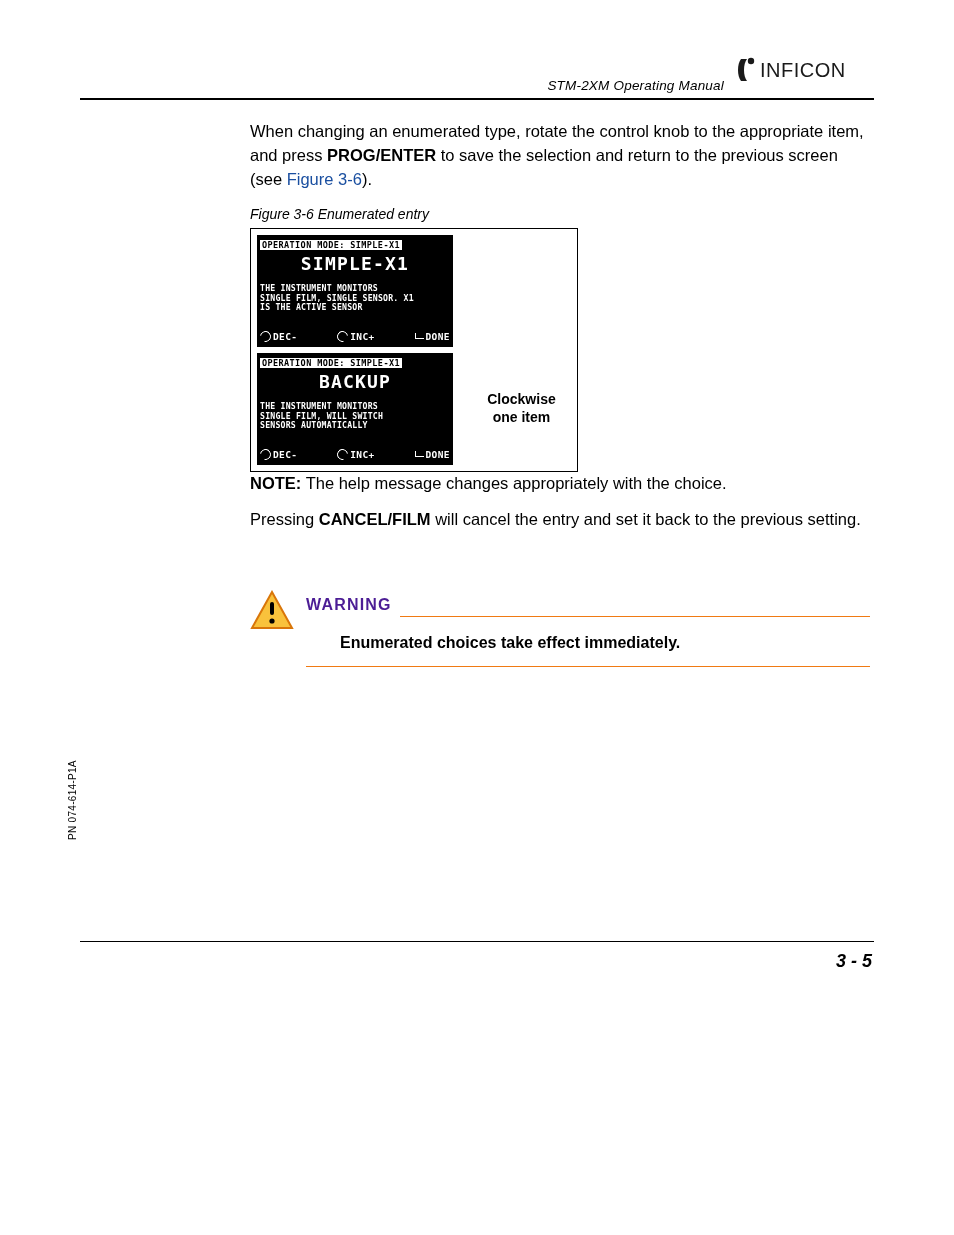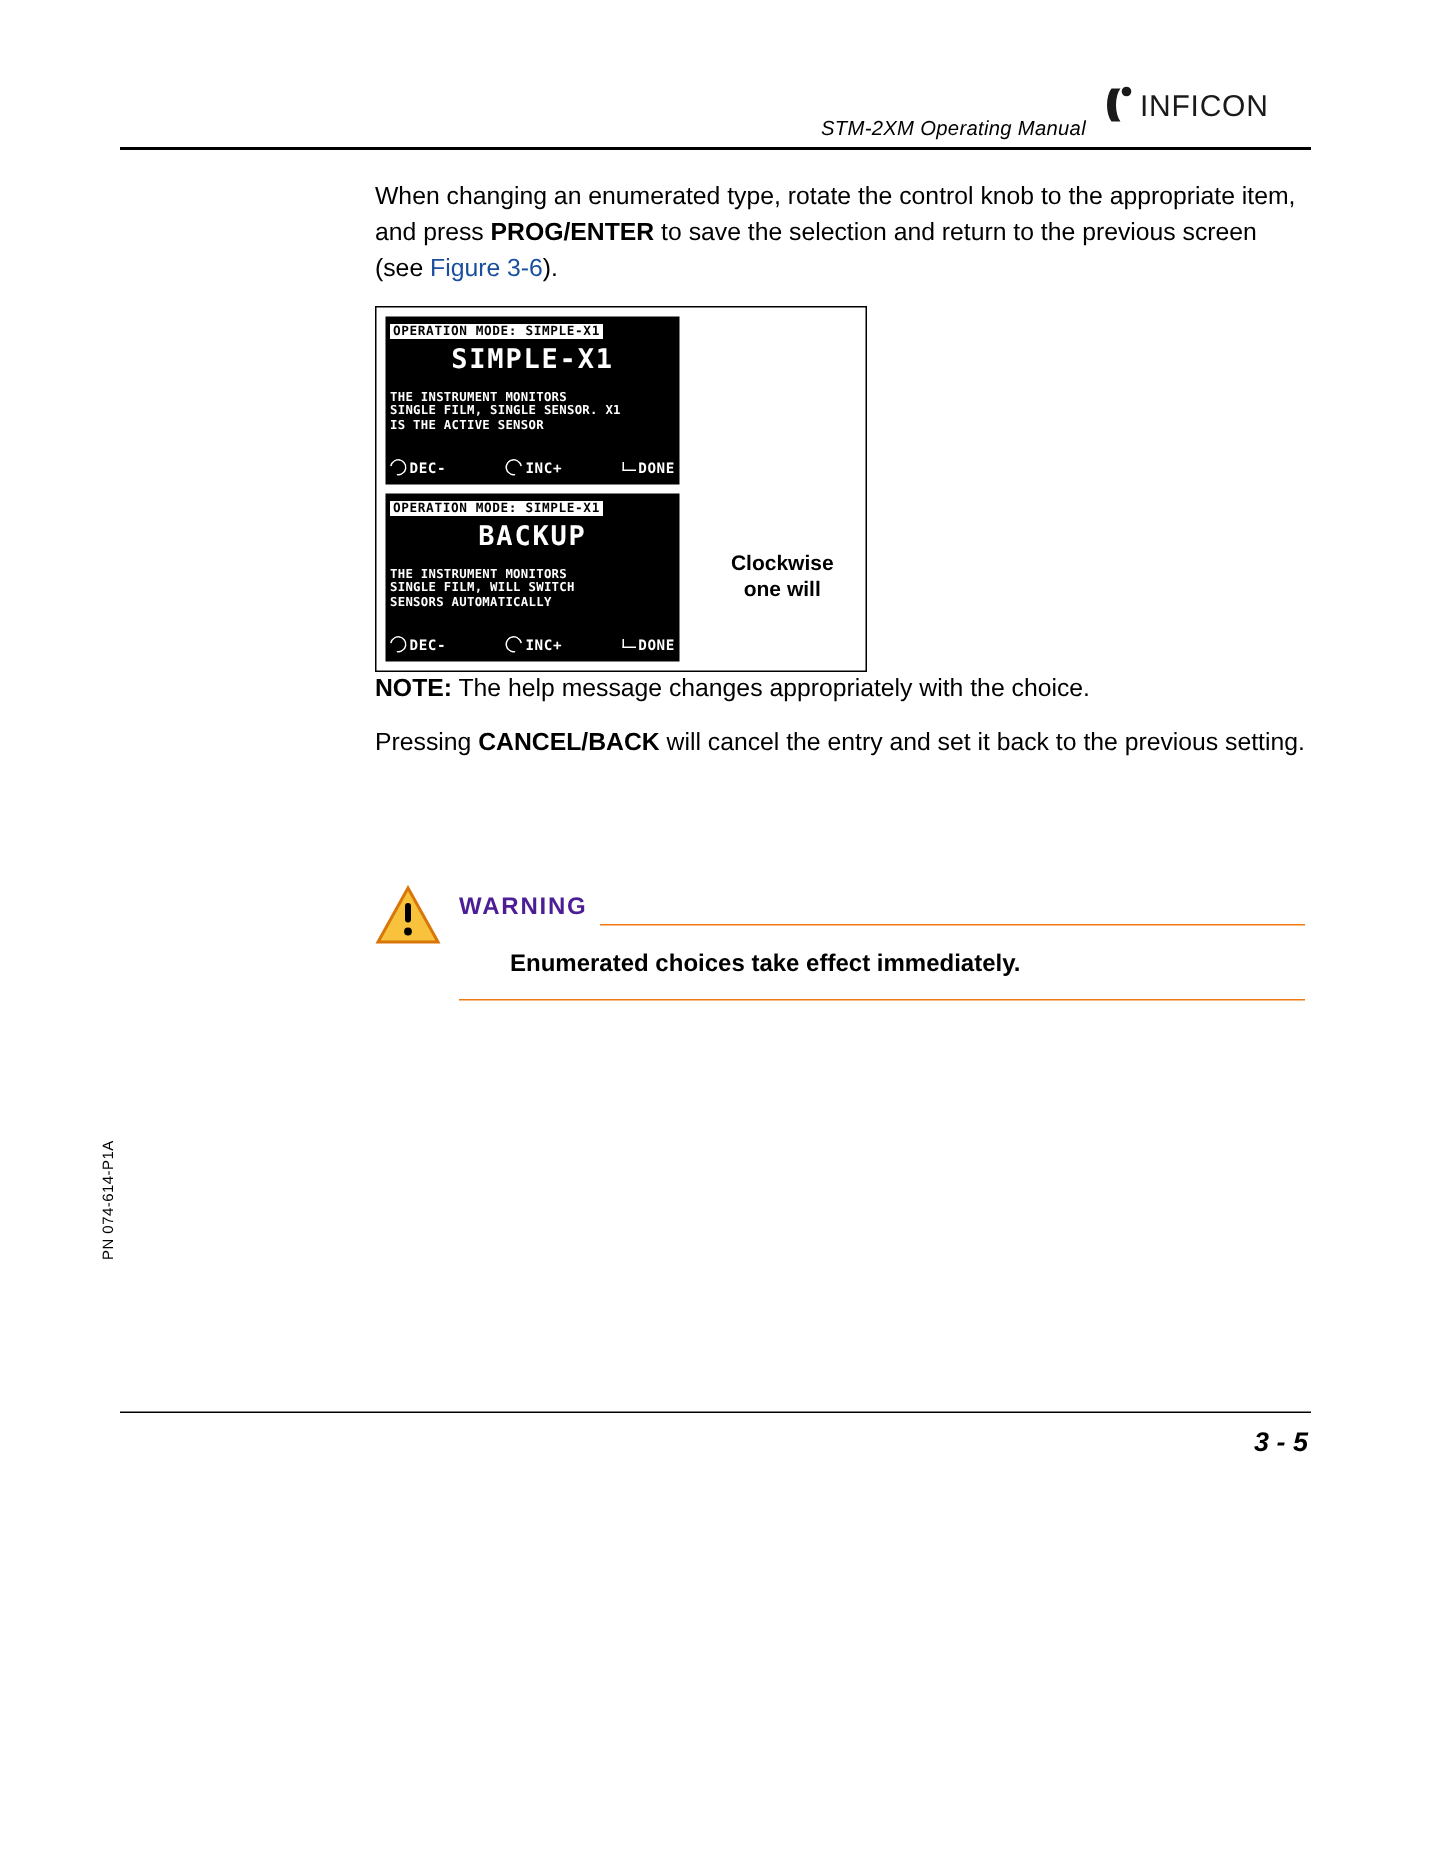--- a/index.html
+++ b/index.html
@@ -256,20 +256,21 @@
       <text x="26" y="22" font-family="Arial" font-size="20" font-weight="400" letter-spacing="0.5" fill="#1a1a1a">INFICON</text>
     </svg>
   </div>
   <div class="hdr-rule"></div>
 
   <div class="body">
     <p>
       <span>When changing an enumerated type, rotate the control knob to the appropriate item, and press </span><b>PROG/ENTER</b><span> to save the selection and return to the previous screen (see </span><span class="link">Figure 3-6</span><span>).</span>
     </p>
 
+    <div class="caption">Figure 3-6  Enumerated entry</div>
 
     <div class="figwrap">
       <div class="figcol-l">
 
         <div class="lcd">
           <span class="top">OPERATION MODE: SIMPLE-X1</span>
           <div class="big">SIMPLE-X1</div>
           <div class="help">
             <div>THE INSTRUMENT MONITORS</div>
             <div>SINGLE FILM, SINGLE SENSOR. X1</div>
@@ -293,31 +294,31 @@
           <div class="ctrls">
             <span><span class="knob-ccw"></span><span>DEC-</span></span>
             <span><span class="knob-cw"></span><span>INC+</span></span>
             <span><span class="enter"></span><span>DONE</span></span>
           </div>
         </div>
       </div>
       <div class="figcol-r">
         <div>
           <div>Clockwise</div>
-          <div>one will</div>
+          <div>one item</div>
         </div>
       </div>
     </div>
 
     <p class="note">
       <b>NOTE:</b><span>  The help message changes appropriately with the choice.</span>
     </p>
 
     <p>
-      <span>Pressing </span><b>CANCEL/BACK</b><span> will cancel the entry and set it back to the previous setting.</span>
+      <span>Pressing </span><b>CANCEL/FILM</b><span> will cancel the entry and set it back to the previous setting.</span>
     </p>
   </div>
 
   <div class="warn">
     <div class="warn-icon">
       <svg viewBox="0 0 44 40">
         <polygon points="22,2 42,38 2,38" fill="#f9c23c" stroke="#d9760a" stroke-width="2"></polygon>
         <rect x="20" y="12" width="4" height="13" rx="2" fill="#000"></rect>
         <circle cx="22" cy="31" r="2.6" fill="#000"></circle>
       </svg>

